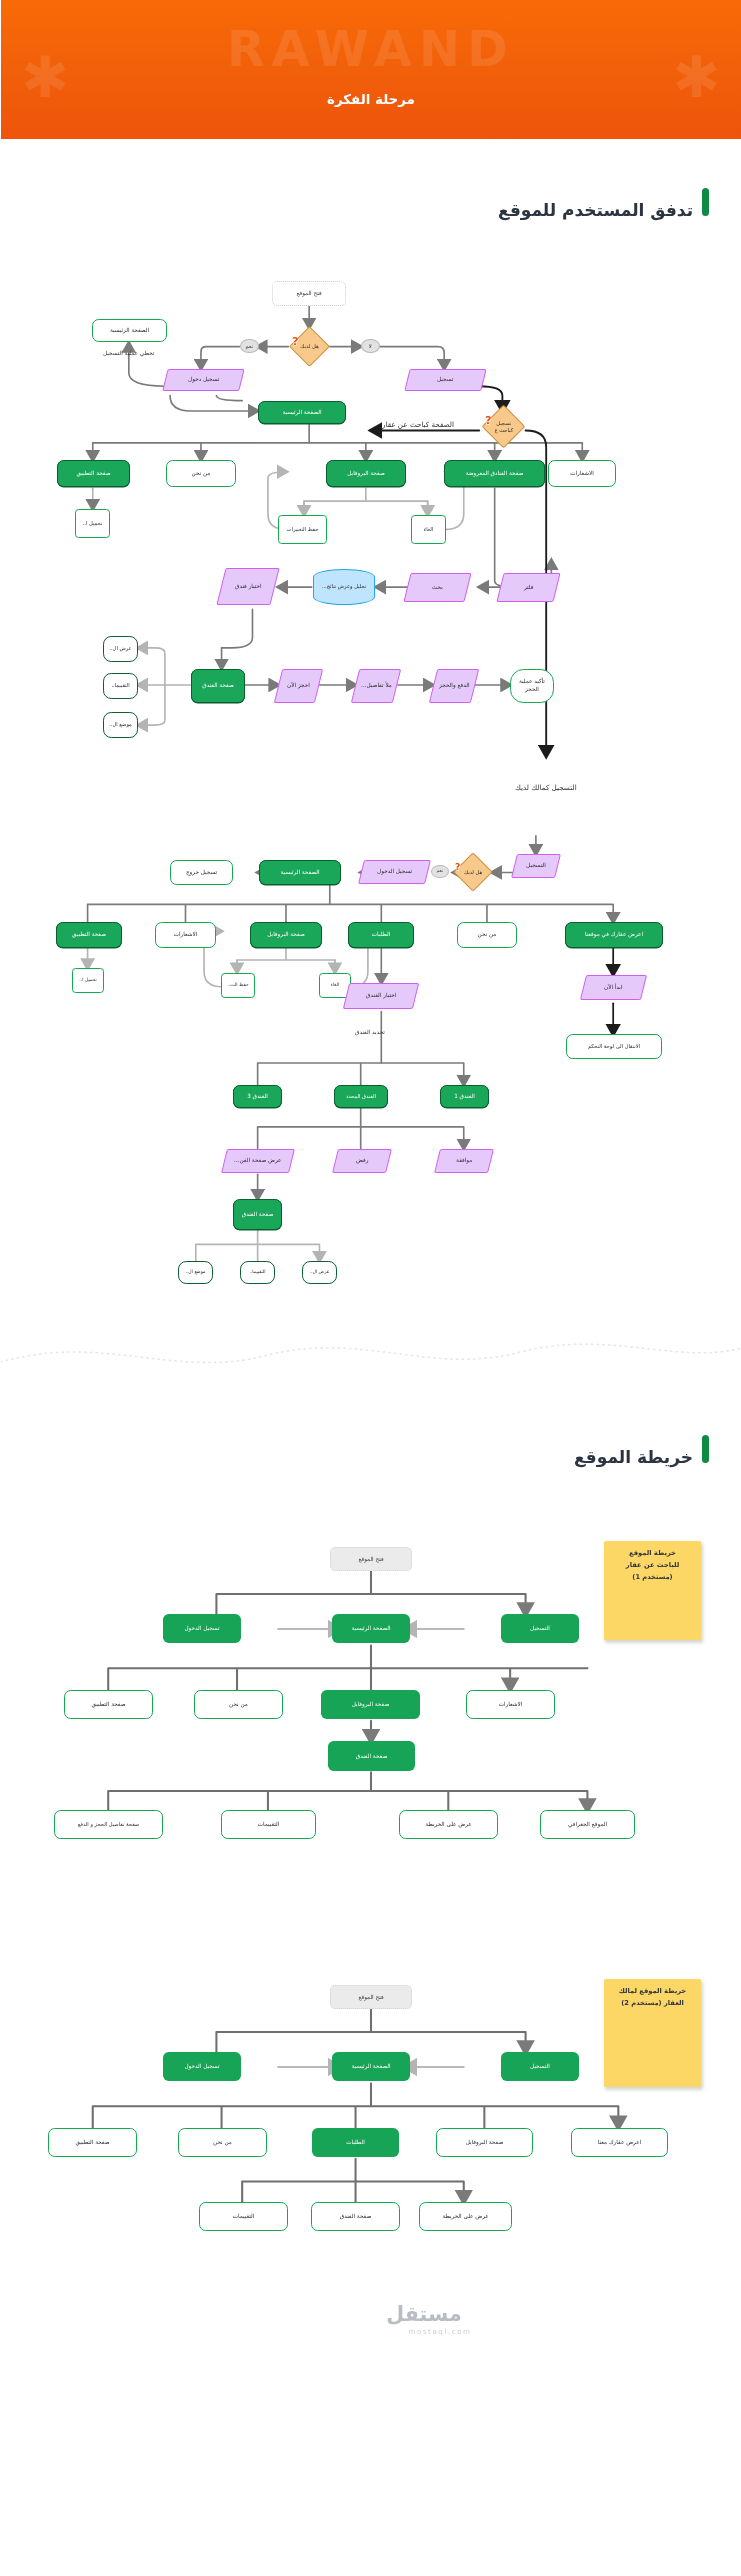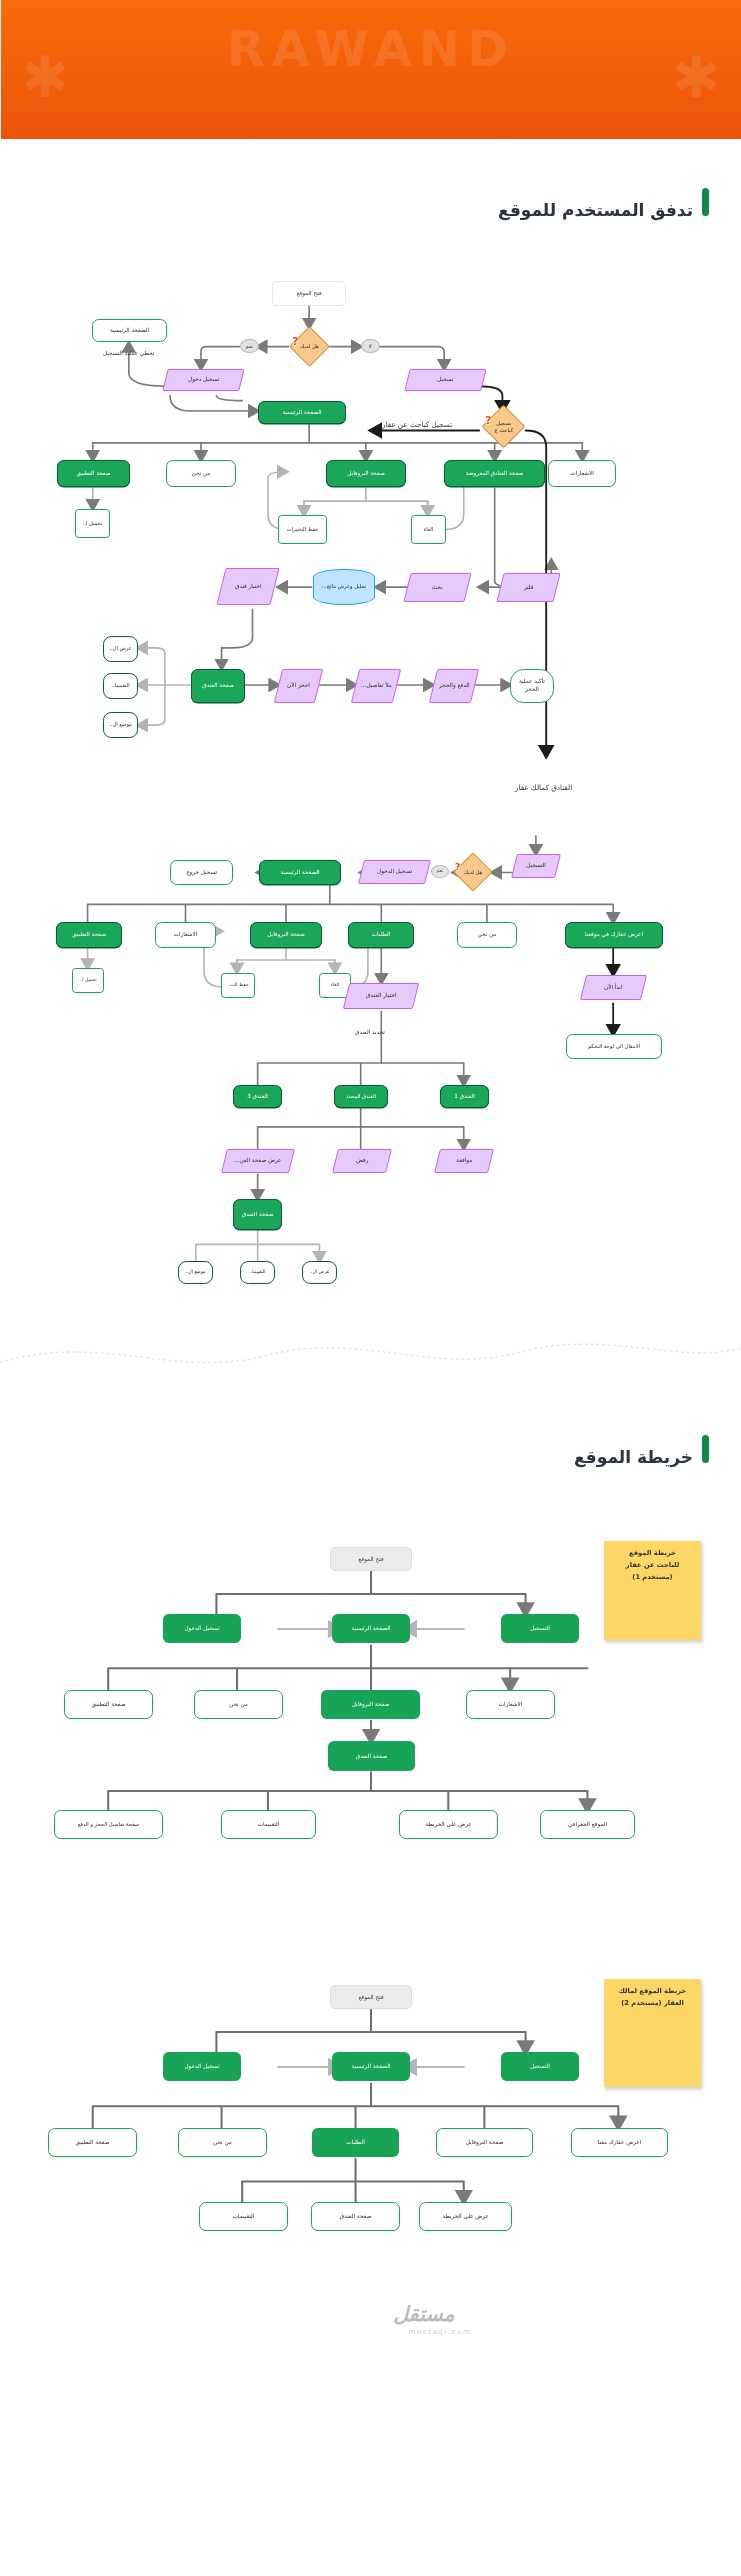--- a/index.html
+++ b/index.html
@@ -57,34 +57,35 @@
 
   
   .wave{width:742px;height:62px;margin-top:20.6px;}
 
   
   .sticky{position:absolute;background:#fcd765;border-radius:1.5px;
         box-shadow:1.5px 2.1px 3.6px rgba(0,0,0,.17);padding:7.2px 6.2px;
         font-size:6.7px;font-weight:bold;color:#30333a;line-height:1.75;text-align:center;}
 
   
-  .footer{width:636px;padding:36px 0 31px;text-align:center;font-style:italic;}
+  .footer{width:636px;padding:36px 0 31px;text-align:center;}
   .foot-logo{font-size:20.6px;font-weight:bold;color:#b9bcc2;letter-spacing:0.5px;}
   .foot-sub{font-size:7.2px;color:#ccced3;margin-top:1px;letter-spacing:1.5px;padding-left:32px;}
 </style>
 </head>
 <body>
 
 
 
 
 <div class="hero">
   <div class="hero-asterisk">✱</div>
   <div class="hero-asterisk r">✱</div>
   <div class="hero-watermark">RAWAND</div>
+  <div class="hero-title">مرحلة الفكرة</div>
 </div>
 
 
 <div class="section-head">
   <div class="sec-bar"></div>
   <div class="sec-title">تدفق المستخدم للموقع</div>
 </div>
 
 <div class="canvas" id="cv1" style="height:1061px;margin-top:20.6px;">
   <svg class="wires" viewBox="0 0 1440 2060" preserveAspectRatio="none">
@@ -181,21 +182,21 @@
     <span>تسجيل</span>
   </div>
 
   <div class="node n-green-out" style="left:92px;top:78px;width:75px;height:23px;">الصفحة الرئيسية</div>
   <div class="edge-label" style="left:103px;top:109px;">تخطي عملية التسجيل</div>
 
   <div class="node n-diamond" style="left:488px;top:170px;width:31px;height:31px;">
     <span>تسجيل كباحث ع</span>
   </div>
   <div class="qmark" style="left:485px;top:173px;">?</div>
-  <div class="edge-label big" style="left:382px;top:179px;">تسجيل كباحث عن عقار</div>
+  <div class="edge-label big" style="left:382px;top:179px;">الصفحة كباحث عن عقار</div>
 
   <div class="node n-green-fill" style="left:258px;top:160px;width:88px;height:23px;">الصفحة الرئيسية</div>
 
   <div class="node n-green-fill" style="left:57px;top:219px;width:73px;height:27px;">صفحة التطبيق</div>
   <div class="node n-green-out" style="left:166px;top:219px;width:70px;height:27px;">من نحن</div>
   <div class="node n-green-fill" style="left:326px;top:219px;width:80px;height:27px;">صفحة البروفايل</div>
   <div class="node n-green-fill" style="left:444px;top:219px;width:101px;height:27px;">صفحة الفنادق المعروضة</div>
   <div class="node n-green-out" style="left:548px;top:219px;width:68px;height:27px;">الاشعارات</div>
 
   <div class="node n-green-sq" style="left:75px;top:268px;width:35px;height:29px;font-size:5.2px;">تحميل ا..</div>
@@ -222,21 +223,21 @@
     <span>احجز الآن</span>
   </div>
   <div class="node n-purple" style="left:355px;top:428px;width:42px;height:34px;">
     <span>ملأ تفاصيل...</span>
   </div>
   <div class="node n-purple" style="left:433px;top:428px;width:42px;height:34px;">
     <span>الدفع والحجز</span>
   </div>
   <div class="node n-green-out" style="left:510px;top:428px;width:44px;height:34px;border-radius:13.4px;">تأكيد عملية الحجز</div>
 
-  <div class="edge-label big" style="left:515px;top:542px;">الفنادق كمالك عقار</div>
+  <div class="edge-label big" style="left:515px;top:542px;">التسجيل كمالك لديك</div>
 
   <svg class="wires" viewBox="0 0 1440 2060" preserveAspectRatio="none" style="z-index:1;">
     <g fill="none" stroke="#7a7a7a" stroke-width="3.2" stroke-linecap="round" stroke-linejoin="round">
       <path d="M1040,1155 L1040,1190" marker-end="url(#ah)"></path>
       <path d="M1000,1226 L955,1226" marker-end="url(#ah)"></path>
       <path d="M920,1226 L880,1226" marker-end="url(#ah)"></path>
       <path d="M790,1226 L700,1226" marker-end="url(#ah)"></path>
       <path d="M580,1226 L500,1226" marker-end="url(#ah)"></path>
       <path d="M640,1250 L640,1288 M170,1288 L1190,1288
                M170,1288 L170,1322 M360,1288 L360,1322 M555,1288 L555,1322

